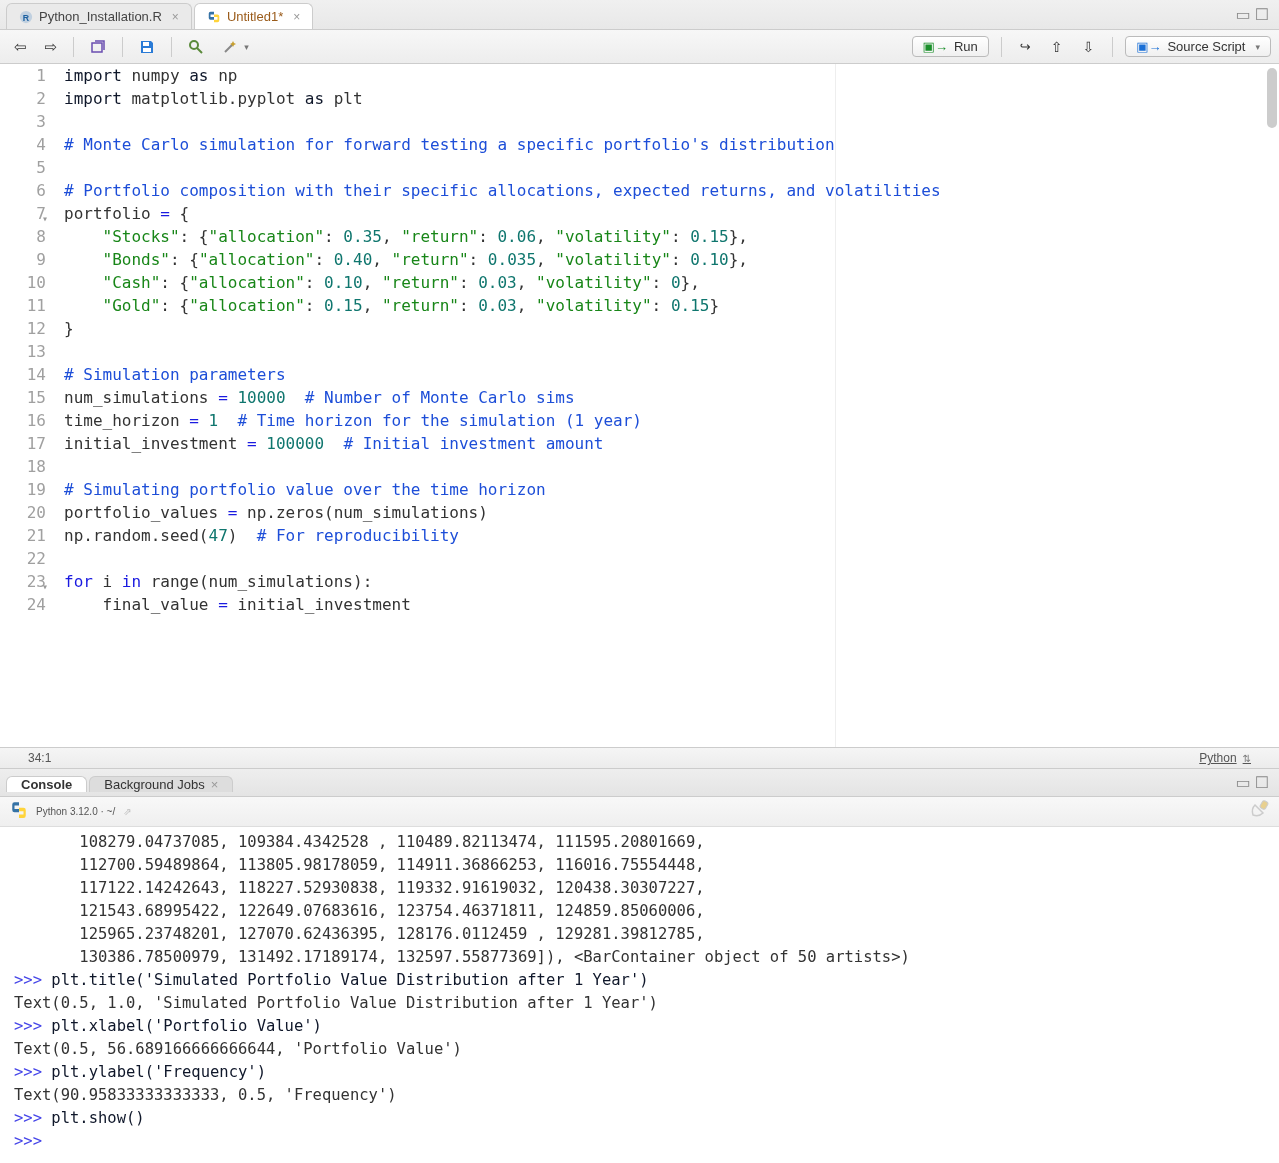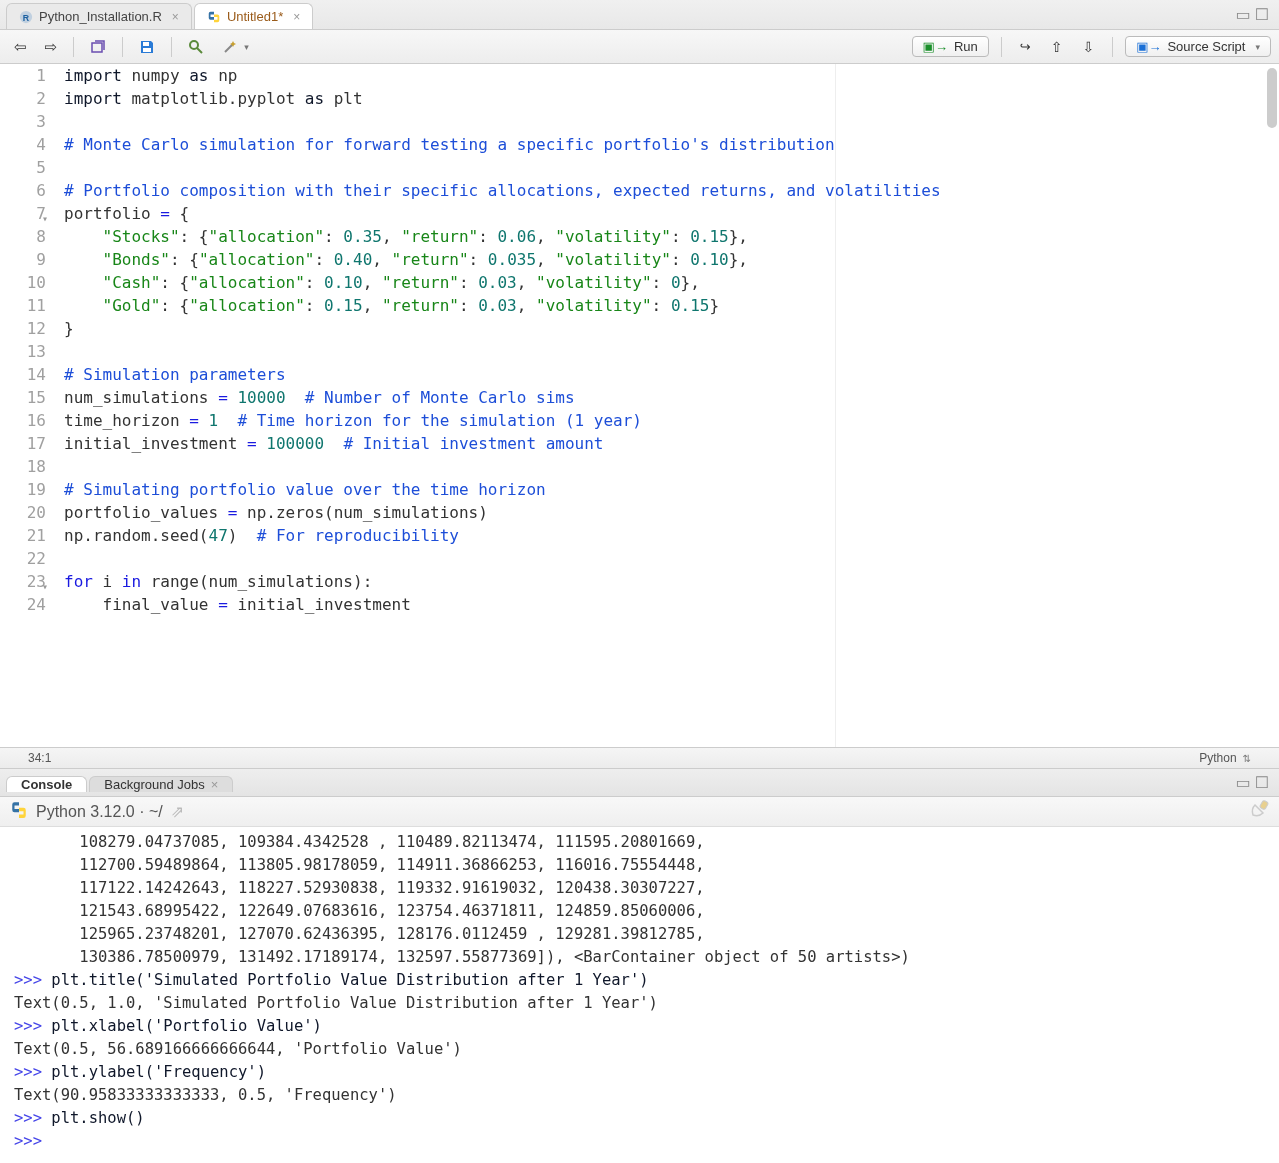--- a/index.html
+++ b/index.html
@@ -116,21 +116,21 @@
   
   .statusbar {
     height:22px;
     background:linear-gradient(#f5f5f5,#ececec);
     border-top:1px solid #ccc;
     border-bottom:1px solid #ccc;
     display:flex; align-items:center;
     font-size:12px; color:#555;
     padding:0 28px;
   }
-  .statusbar .right { margin-left:auto; display:flex; align-items:center; gap:6px; }
+  .statusbar .right { margin-left:auto; display:flex; align-items:center; gap:6px;text-decoration:underline; }
   
   .console-tabs {
     height:28px;
     background:linear-gradient(#eee,#e4e4e4);
     border-bottom:1px solid #ccc;
     display:flex; align-items:center; padding-left:6px;
   }
   .ctab {
     display:flex; align-items:center; padding:0 14px;
     font-size:13px; font-weight:bold; color:#333;
@@ -142,21 +142,21 @@
   .ctab.active { background:#fff; }
   .ctab .close { color:#999; margin-left:6px; font-weight:normal; }
   .console-tabs .spacer { flex:1; }
   .console-tabs .winbtns { padding-right:10px; }
   
   .console-header {
     height:30px;
     background:linear-gradient(#f8f8f8,#efefef);
     border-bottom:1px solid #ddd;
     display:flex; align-items:center; padding:0 10px; gap:8px;
-    font-size:16px; color:#555;
+    font-size:10px; color:#555;
   }
   .console-header .py { color:#3572A5; font-size:16px; }
   .console-header .right { margin-left:auto; color:#bbb; font-size:18px; }
   
   .console {
     flex: 0 0 auto;
     font-family: "Menlo","Consolas",monospace;
     font-size:15.5px;
     line-height:23px;
     padding:4px 10px 10px 14px;

